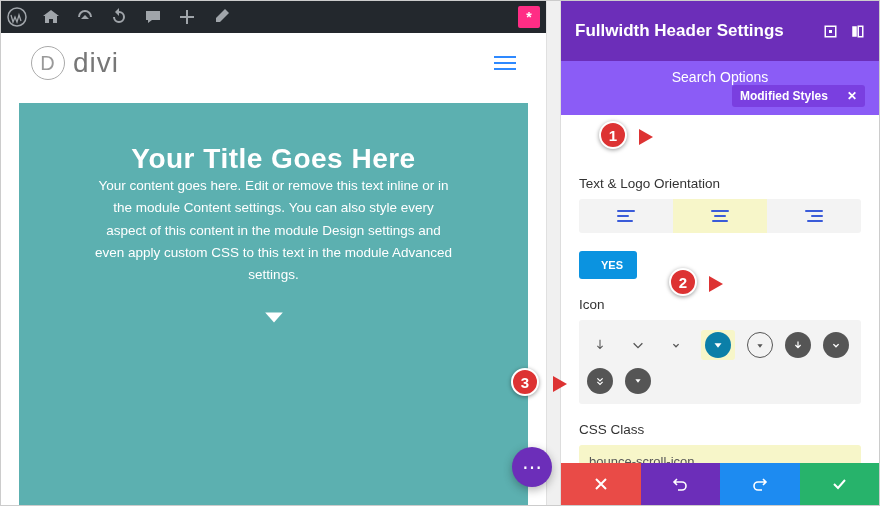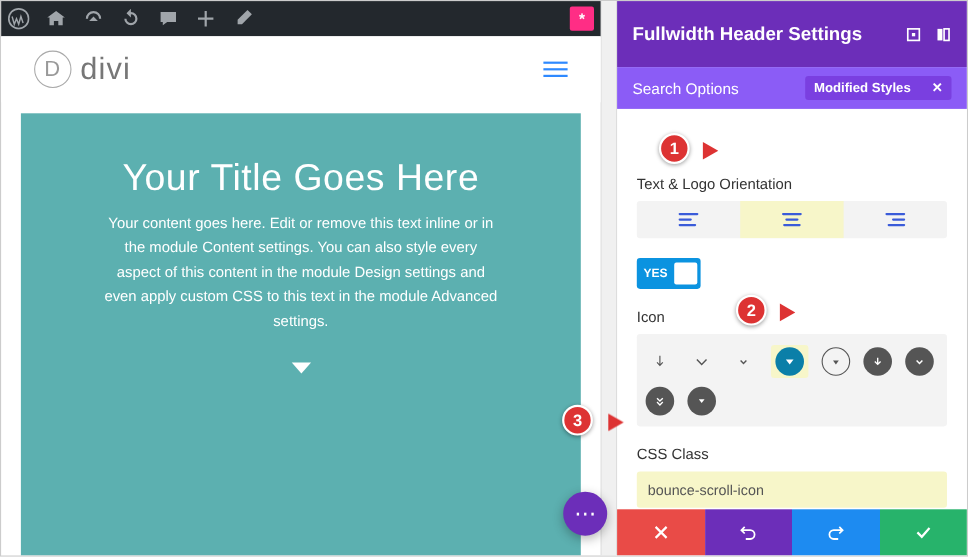--- a/index.html
+++ b/index.html
@@ -14,44 +14,44 @@
   .asterisk-badge { width:22px; height:22px; background:#ff2d85; display:flex; align-items:center; justify-content:center; color:#fff; font-weight:bold; border-radius:2px;}
   .admin-ico { width:20px; height:20px; fill:#a0a5aa; }
   
   .divi-header { height: 60px; background:#fff; display:flex; align-items:center; padding:0 30px; justify-content:space-between;}
   .divi-logo { display:flex; align-items:center; gap:8px; color:#777; font-size:28px; font-weight:400; letter-spacing:1px;}
   .divi-logo .circ{ width:34px;height:34px;border:1px solid #aaa;border-radius:50%;display:flex;align-items:center;justify-content:center;color:#999;font-size:20px;}
   .hamburger { width:22px; display:flex; flex-direction:column; gap:4px;}
   .hamburger span{height:2px;background:#2e89ff;}
   
   .hero { margin:10px 18px 0 18px; background:#5cb0b0; color:#fff; text-align:center; padding:40px 40px 28px; position:relative; flex:1;}
-  .hero h1 { font-size:34px; font-weight:400; margin-bottom:10px; letter-spacing:0.5px;}
+  .hero h1 { font-size:28px; font-weight:700; margin-bottom:0; letter-spacing:0.5px;}
   .hero p { font-size:13.5px; line-height:1.65; max-width:360px; margin:0 auto;}
   .scroll-tri { margin-top:20px; display:inline-block;}
   .scroll-tri svg{width:22px;height:22px;fill:#fff;}
   .fab { position:absolute; bottom:18px; right: -6px; width:40px;height:40px;border-radius:50%;background:#6c2eb9;color:#fff;display:flex;align-items:center;justify-content:center;font-size:20px;box-shadow:0 3px 10px rgba(0,0,0,.3);}
   
   .panel-title { background:#6c2eb9; color:#fff; padding:20px 14px; font-size:17px; font-weight:600; display:flex; align-items:center; }
   .panel-title .ticons{margin-left:auto; display:flex; gap:12px;}
   .panel-title .ticons svg{width:15px;height:15px;fill:#fff;}
-  .panel-search { background:#8b5cf6; color:#fff; padding:8px 14px; font-size:14px; display:flex; align-items:center;}
+  .panel-search { background:#8b5cf6; color:#fff; padding:8px 14px; font-size:14px; display:flex; align-items:center;flex-direction:column;}
   .mod-badge { margin-left:auto; background:#7a3fe0; padding:4px 8px; font-size:12px; border-radius:3px; font-weight:600; display:flex; align-items:center; gap:19px;}
   .mod-badge .x{font-size:12px;}
   .panel-body { padding:16px 18px 0; overflow-y:auto; flex:1; color:#444;margin-top:45px;}
   .field-label { font-size:13.5px; color:#333; margin-bottom:8px; display:block;}
   .seg { display:flex; background:#f3f3f3; border-radius:3px; overflow:hidden; height:34px; margin-bottom:18px;}
   .seg .opt { flex:1; display:flex; align-items:center; justify-content:center; }
   .seg .opt.sel{ background:#f7f6c9;}
   .align-lines{display:flex;flex-direction:column;gap:3px;}
   .align-lines span{height:2px;background:#3a5bd9; border-radius:1px;}
   .al span:nth-child(1){width:18px;} .al span:nth-child(2){width:12px;} .al span:nth-child(3){width:16px;}
   .ac{align-items:center;} .ac span:nth-child(1){width:18px;} .ac span:nth-child(2){width:12px;} .ac span:nth-child(3){width:16px;}
   .al{align-items:flex-start;} .ar{align-items:flex-end;} .ar span:nth-child(1){width:18px;} .ar span:nth-child(2){width:12px;} .ar span:nth-child(3){width:16px;}
   .yn { display:inline-flex; background:#0b93e0; border-radius:3px; height:28px; width:58px; align-items:center; margin-bottom:18px;}
-  .yn .yes{color:#fff;font-size:11px;font-weight:700;padding:0 6px;text-align:right;}
+  .yn .yes{color:#fff;font-size:11px;font-weight:700;padding:0 22px;text-align:right;}
   .yn .knob{width:24px;height:20px;background:#fff;border-radius:2px;margin-left:auto;margin-right:3px;}
   .icon-grid { background:#f3f3f3; border-radius:3px; padding:10px 8px; margin-bottom:18px;}
   .icon-row { display:flex; gap:12px; align-items:center; margin-bottom:8px;}
   .icon-row:last-child{margin-bottom:0;}
   .ic { width:26px;height:26px;border-radius:50%;display:flex;align-items:center;justify-content:center;color:#555;font-size:13px;}
   .ic.sel{ background:#0b7fa8; color:#fff;}
   .ic svg{width:14px;height:14px;fill:currentColor;}
   .ic.circ-out{border:1.5px solid #555;}
   .ic.circ-fill{background:#555;color:#fff;}
   .txt-in { width:100%; background:#f7f6c9; border:none; padding:9px 10px; font-size:13px; color:#555; border-radius:3px;}

